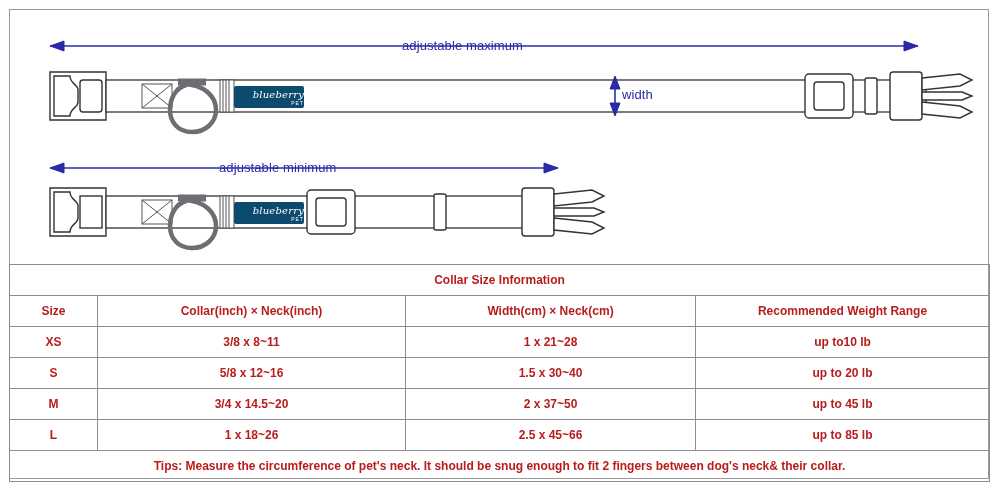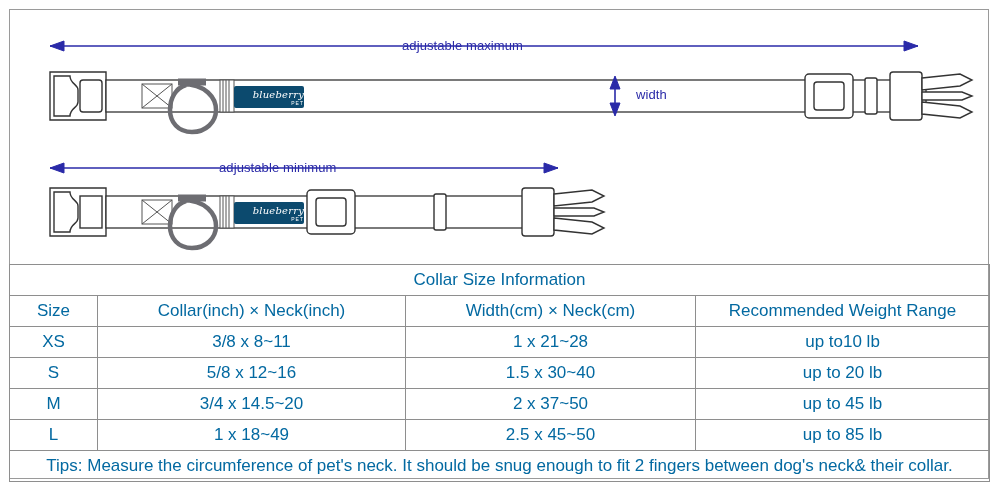--- a/index.html
+++ b/index.html
@@ -84,23 +84,23 @@
     height: 215px;
     box-sizing: border-box;
   }
   table.sizes {
     border-collapse: collapse;
     width: 980px;
     table-layout: fixed;
   }
   table.sizes td, table.sizes th {
     border: 1px solid #8e8e8e;
-    font-weight: normal;
-    font-size: 17px;
-    color: #0369a1;
+    font-weight: bold;
+    font-size: 12px;
+    color: #b91c1c;
     text-align: center;
     height: 30px;
     padding: 0;
   }
   td.caption-cell {
     text-align: left;
     padding-left: 10px;
     height: 31px;
     font-size: 15.5px;
   }
@@ -239,21 +239,21 @@
       <span class="b1">blueberry</span>
       <span class="b2">PET</span>
     </div>
     <div class="brandtag" style="left:224px; top:192px; width:70px; height:22px;">
       <span class="b1">blueberry</span>
       <span class="b2">PET</span>
     </div>
 
     <div class="arrow-label" style="left:392px; top:28px;">adjustable maximum</div>
     <div class="arrow-label" style="left:209px; top:150px;text-align:center;">adjustable minimum</div>
-    <div class="arrow-label" style="left:626px; top:77px;">width</div>
+    <div class="arrow-label" style="left:612px; top:77px;">width</div>
   </div>
 
   <div class="table-wrap">
     <table class="sizes">
       <colgroup>
         <col class="col-size">
           <col class="col-inch">
           <col class="col-cm">
           <col class="col-weight">
       </colgroup>
@@ -280,22 +280,22 @@
           <td>up to 20 lb</td>
         </tr>
         <tr>
           <td>M</td>
           <td>3/4 x 14.5~20</td>
           <td>2 x 37~50</td>
           <td>up to 45 lb</td>
         </tr>
         <tr>
           <td>L</td>
-          <td>1 x 18~49</td>
-          <td>2.5 x 45~50</td>
+          <td>1 x 18~26</td>
+          <td>2.5 x 45~66</td>
           <td>up to 85 lb</td>
         </tr>
         <tr>
           <td class="tips-cell" colspan="4">Tips: Measure the circumference of pet's neck. It should be snug enough to fit 2 fingers between dog's neck&amp; their collar.</td>
         </tr>
       </tbody>
     </table>
   </div>
 </div>
 

